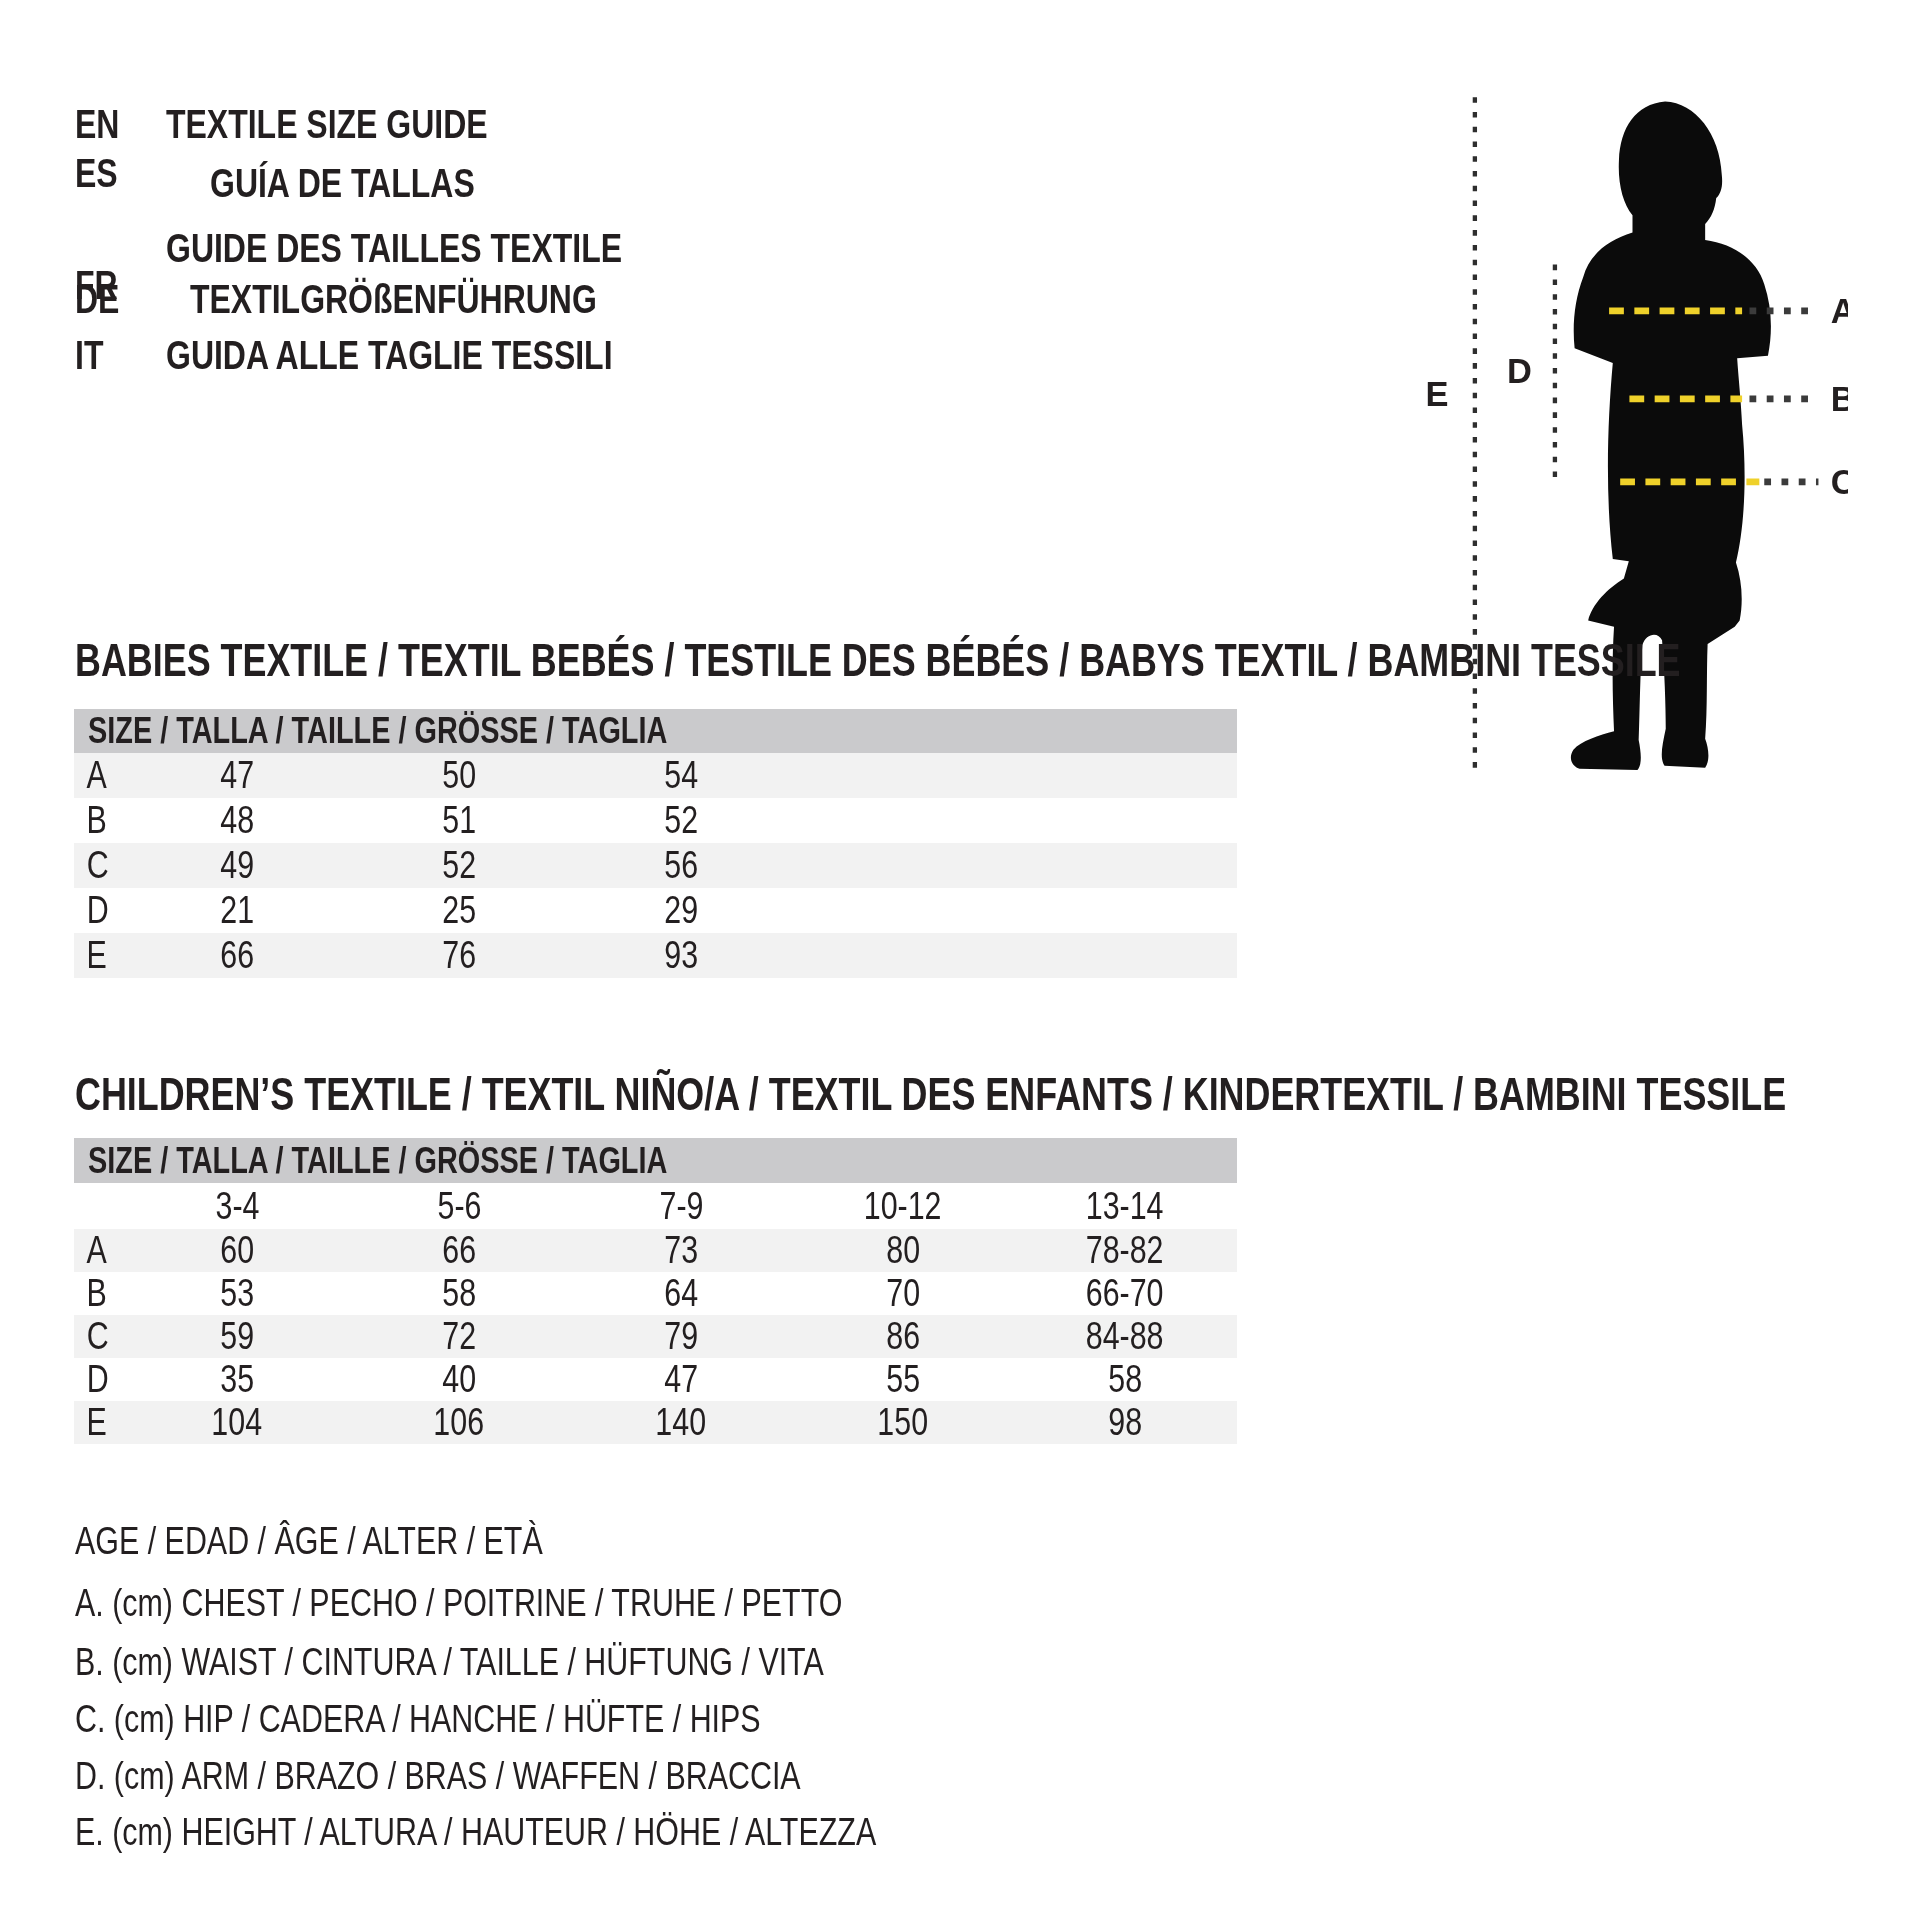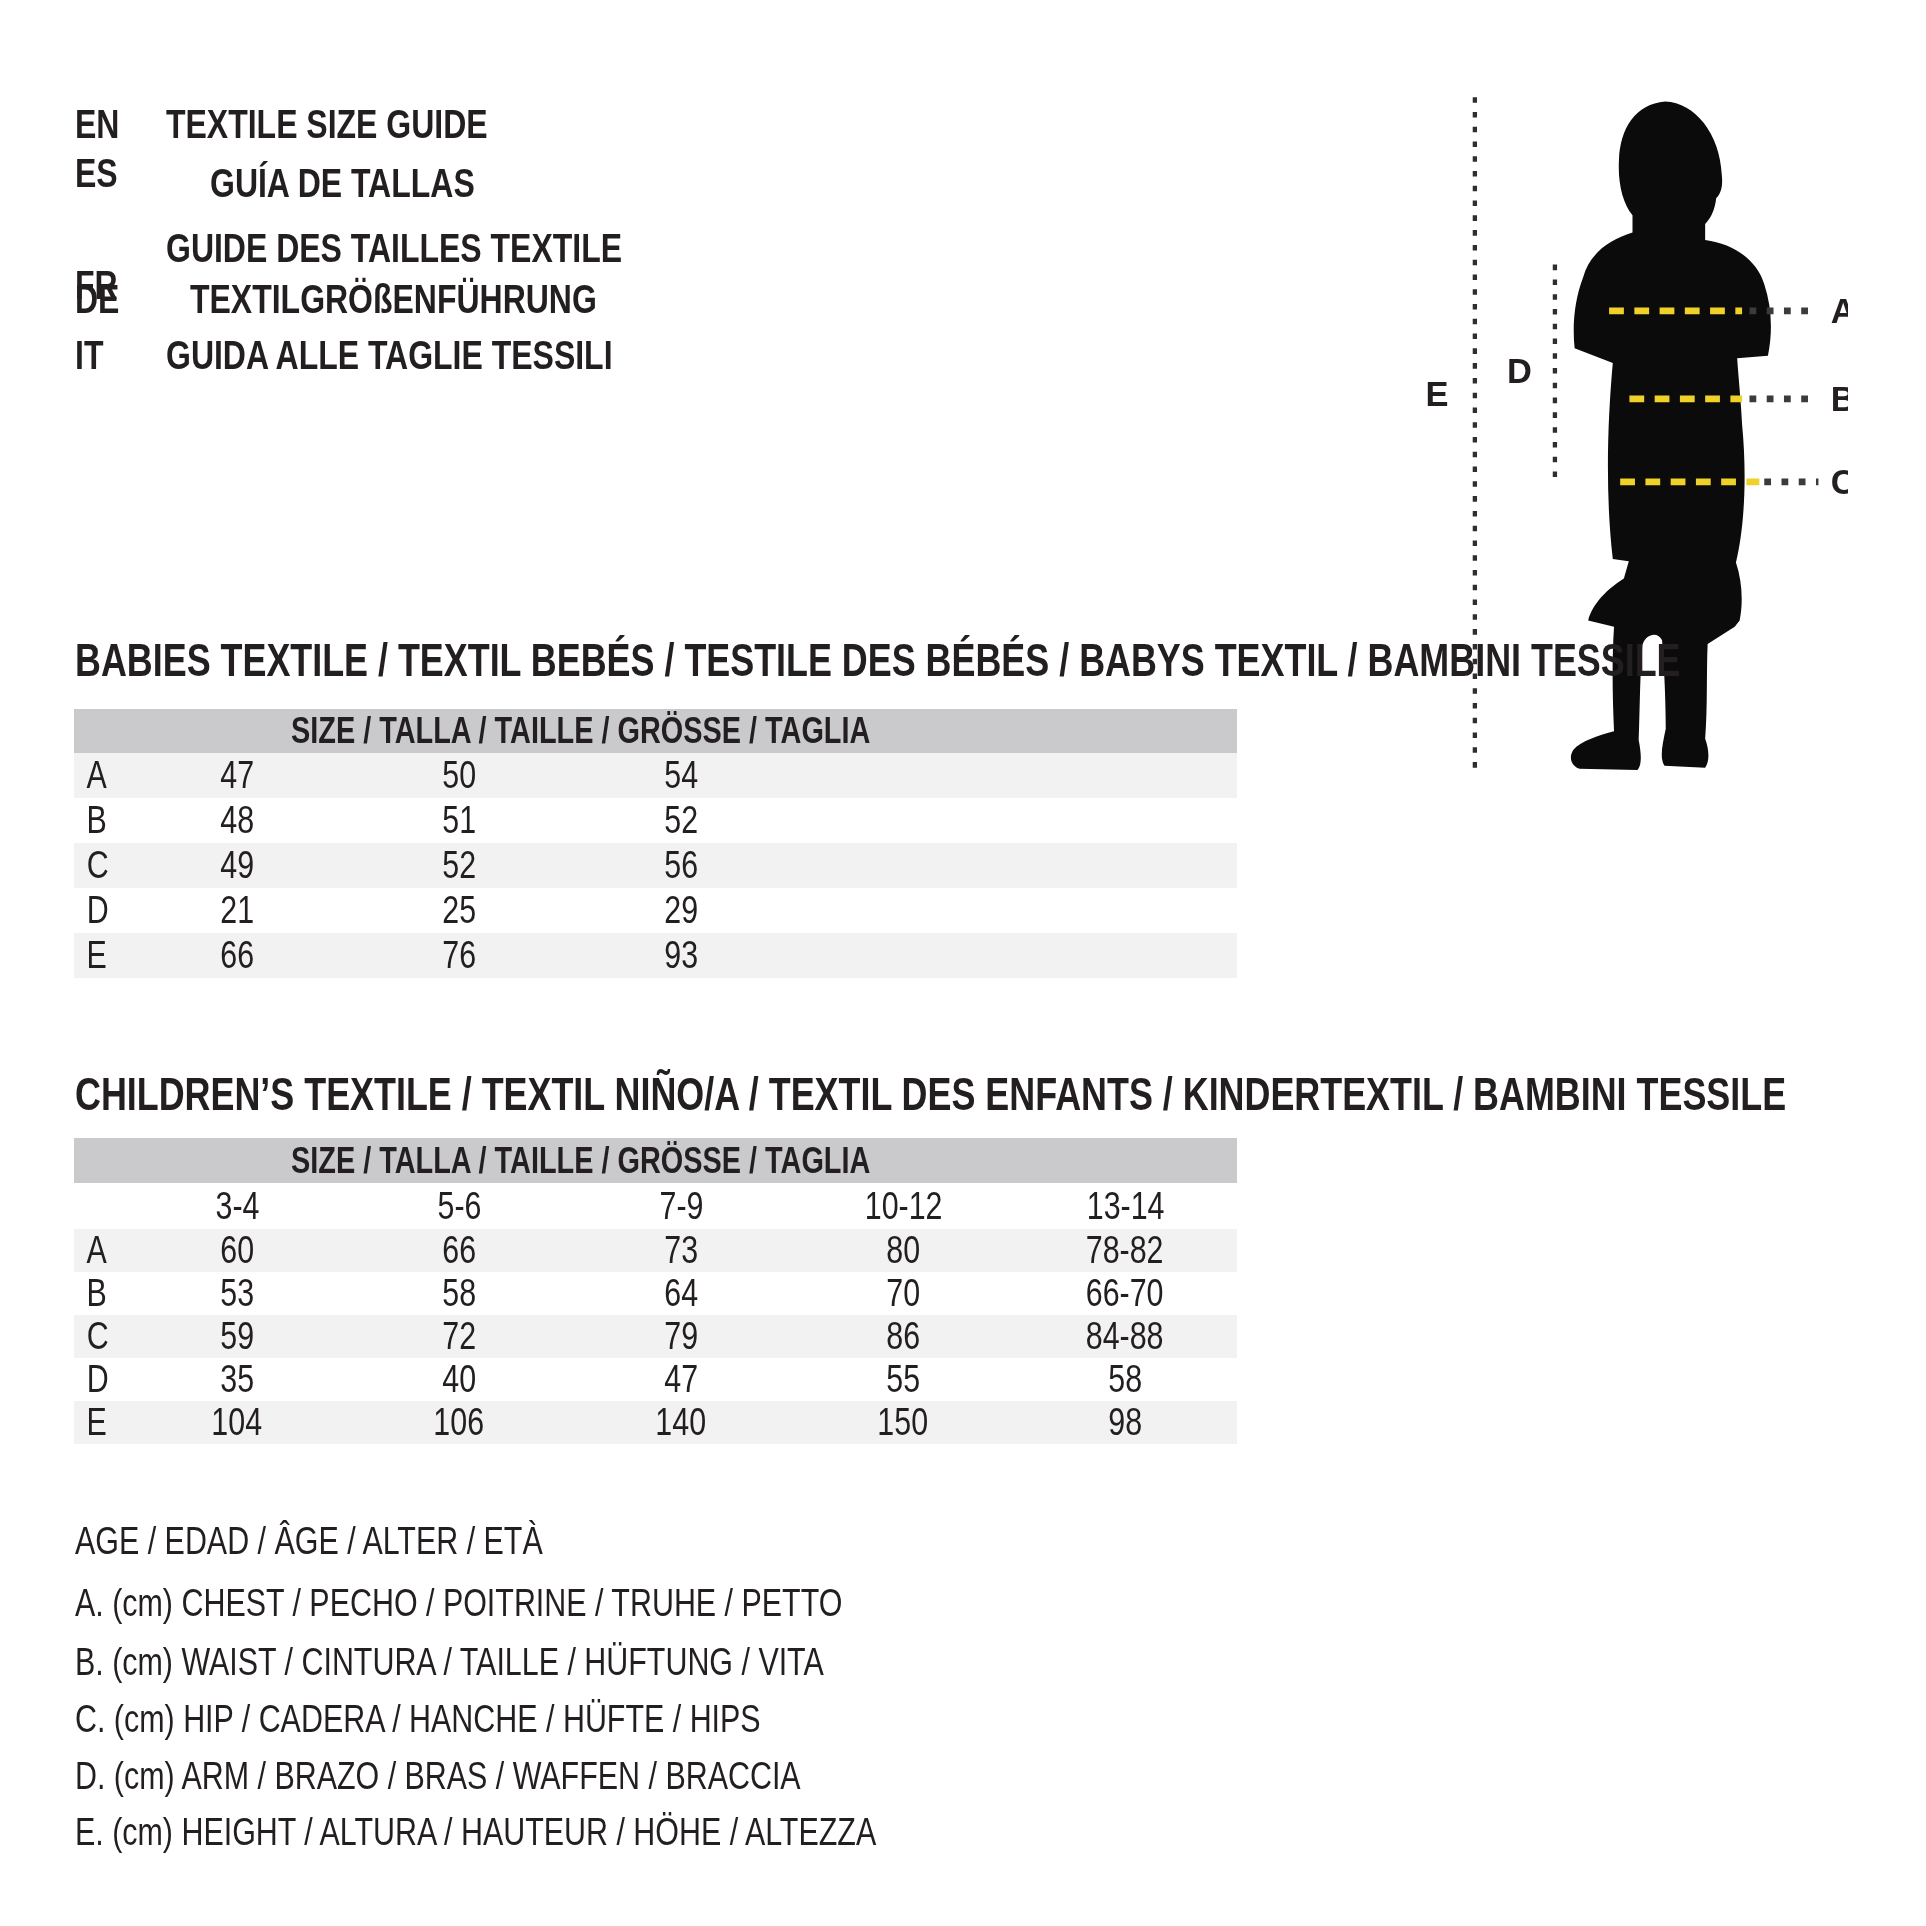--- a/index.html
+++ b/index.html
@@ -14,27 +14,27 @@
 
   
   .lang-code{font-size:41px;font-weight:700;height:44px;line-height:44px;left:75px;}
   .lang-title{font-size:41px;font-weight:700;height:44px;line-height:44px;left:166px;}
 
   
   .section-title{font-size:46px;font-weight:700;height:44px;line-height:44px;left:75px;}
 
   
   .size-table{left:74px;width:1163px;}
-  .size-bar{height:44px;line-height:44px;background:#cacacc;padding-left:13.6px;font-size:37px;font-weight:700;text-align:center;}
+  .size-bar{height:44px;line-height:44px;background:#cacacc;padding-left:13.6px;font-size:37px;font-weight:700;}
   .t-row{display:flex;align-items:center;}
   .t-row.stripe{background:#f2f2f2;}
   .cell-label{width:52px;padding-left:10px;font-size:38px;box-sizing:border-box;}
   .cell-val{width:222px;text-align:center;font-size:38px;}
   .babies .t-head,.babies .t-row{height:45px;}
-  .children .t-head{height:46px;justify-content:space-between;}
+  .children .t-head{height:46px;}
   .children .t-row{height:43px;}
   .t-head{display:flex;align-items:center;}
 
   
   .legend-line{left:75px;font-size:39px;height:44px;line-height:44px;}
 
   
   .fig-label{font-family:"Liberation Sans",sans-serif;font-weight:700;font-size:56px;fill:#231f20;}
 </style>
 </head>

